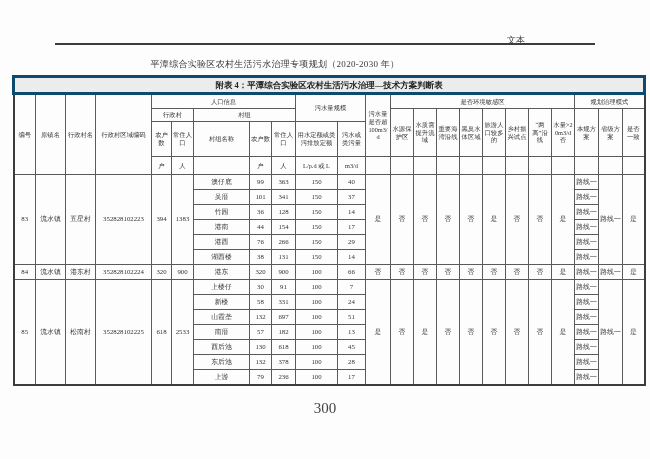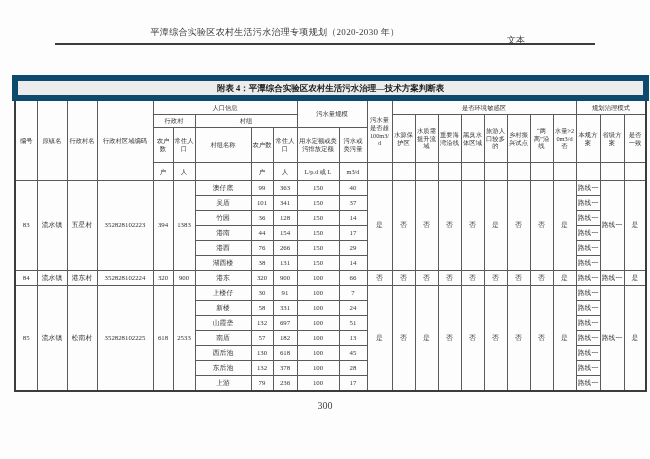--- a/index.html
+++ b/index.html
@@ -2,42 +2,42 @@
 <html><head>
 <meta charset="utf-8">
 <style>
   html,body{margin:0;padding:0;}
   body{
     width:650px;height:459px;background:#fdfdfd;position:relative;
     font-family:"Liberation Serif","DejaVu Serif",serif;color:#2b2b2b;
     -webkit-font-smoothing:antialiased;
   }
   .doc-header{position:absolute;left:55px;top:26px;width:540px;height:14px;}
-  .doc-title{position:absolute;left:0;width:440px;text-align:center;font-size:9px;color:#3a3a3a;letter-spacing:.3px;}
+  .doc-title{position:absolute;left:0;width:440px;text-align:center;font-size:9px;color:#3a3a3a;letter-spacing:.3px;margin-top:32px;}
   .doc-type{position:absolute;right:70px;top:8px;font-size:9px;color:#3a3a3a;}
   .header-rule{position:absolute;left:55px;top:43px;width:540px;height:0;border-top:2px solid #3c3c3c;}
   .table-wrap{position:absolute;left:12px;top:75px;width:626px;}
   table{border-collapse:collapse;table-layout:fixed;width:626px;}
   th,td{
     border:1px solid #5a5a5a;text-align:center;vertical-align:middle;
     padding:0 1px;font-weight:normal;font-size:6.5px;line-height:1.2;color:#333;
     overflow:hidden;word-break:break-all;
   }
   .tbl-title td{
     background:#ececec;font-weight:bold;font-size:8.5px;height:14px;
-    border:6px solid #0c4a6e;color:#222;
+    border:3px solid #0c4a6e;color:#222;
   }
   table{border:2px solid #3c3c3c;}
   thead th{font-size:6.3px;}
   .rA th{height:13px;}
   .rB th{height:12px;}
   .rC th{height:34px;}
   .rD td{height:17px;font-size:6.3px;}
   tbody td{height:14px;font-size:6.8px;}
-  .page-number{position:absolute;left:0;width:650px;top:400px;text-align:center;font-size:10px;color:#444;}
+  .page-number{position:absolute;left:0;width:650px;top:400px;text-align:center;font-size:15px;color:#444;}
 </style>
 </head>
 <body>
 
 <div class="doc-header">
   <div class="doc-title">平潭综合实验区农村生活污水治理专项规划（2020-2030 年）</div>
   <div class="doc-type">文本</div>
 </div>
 <div class="header-rule"></div>
 

